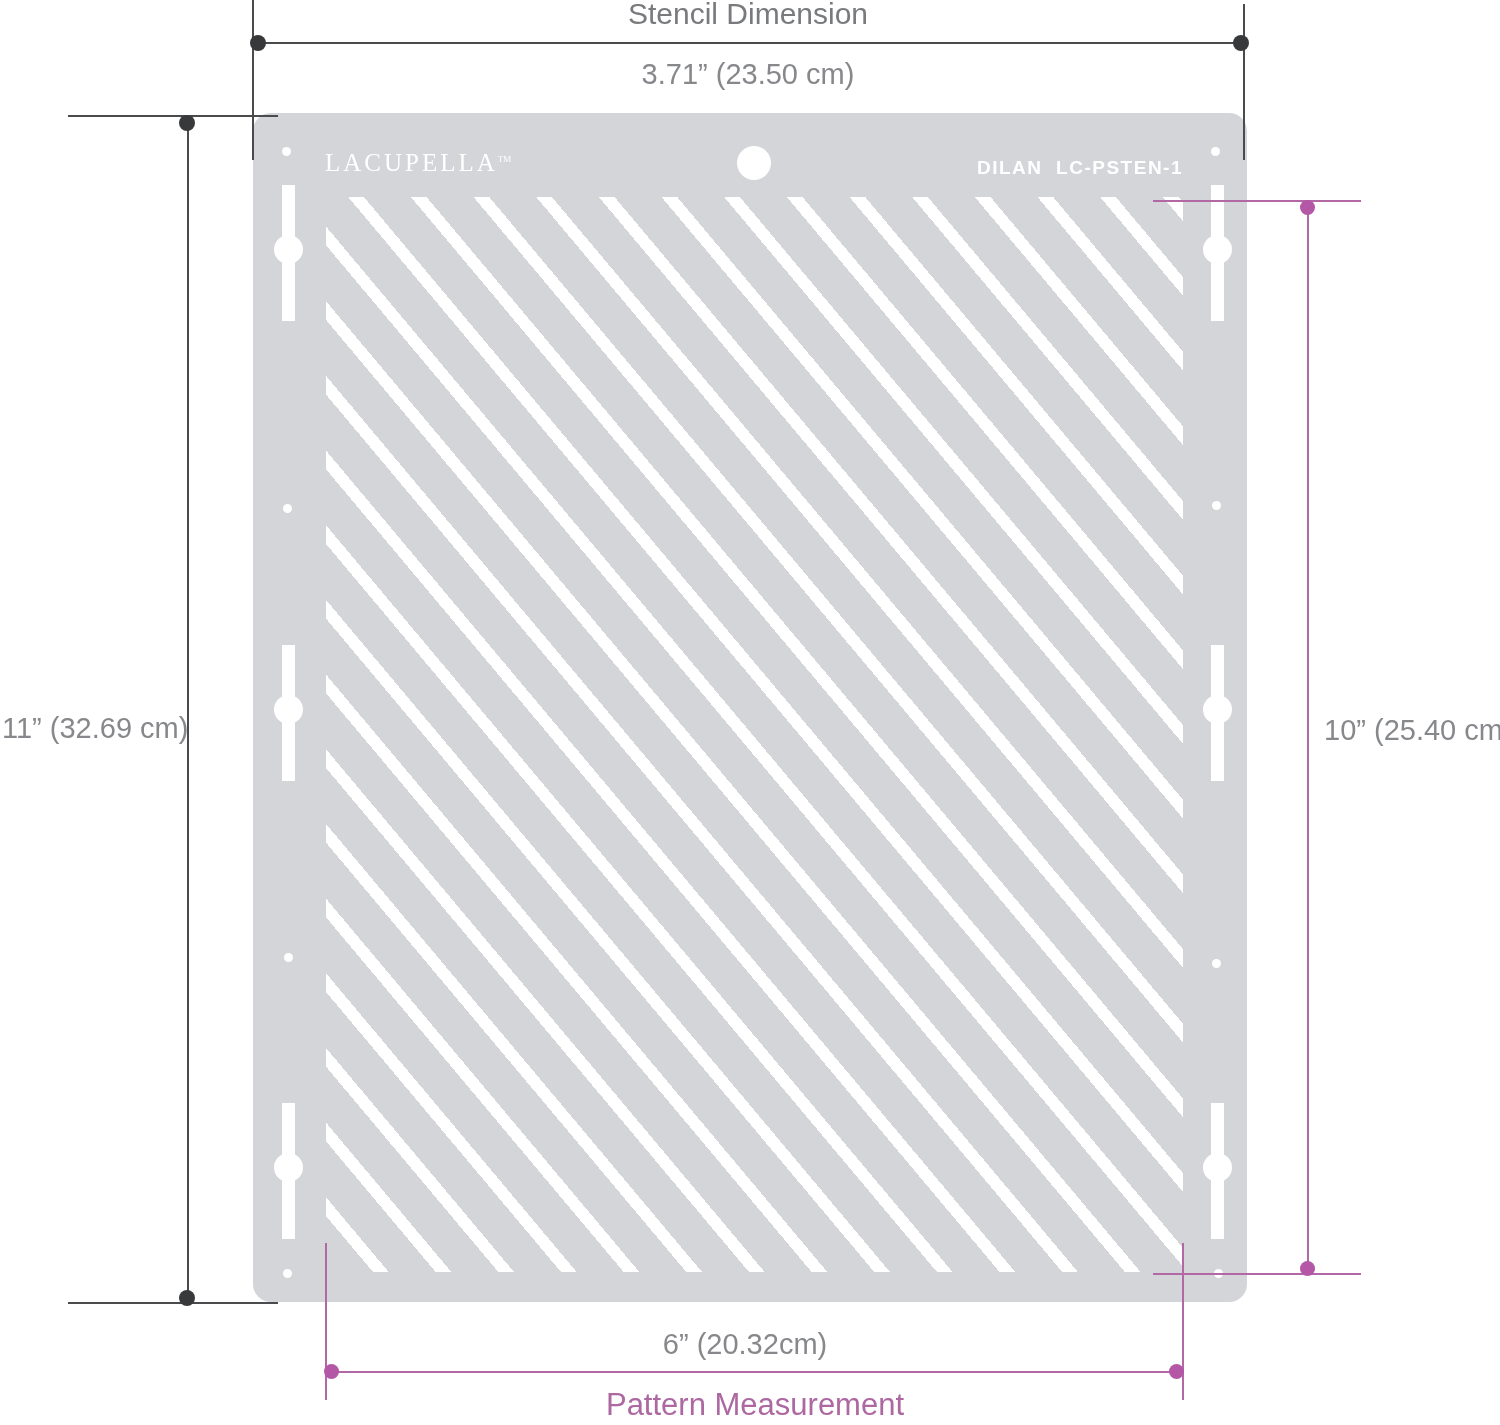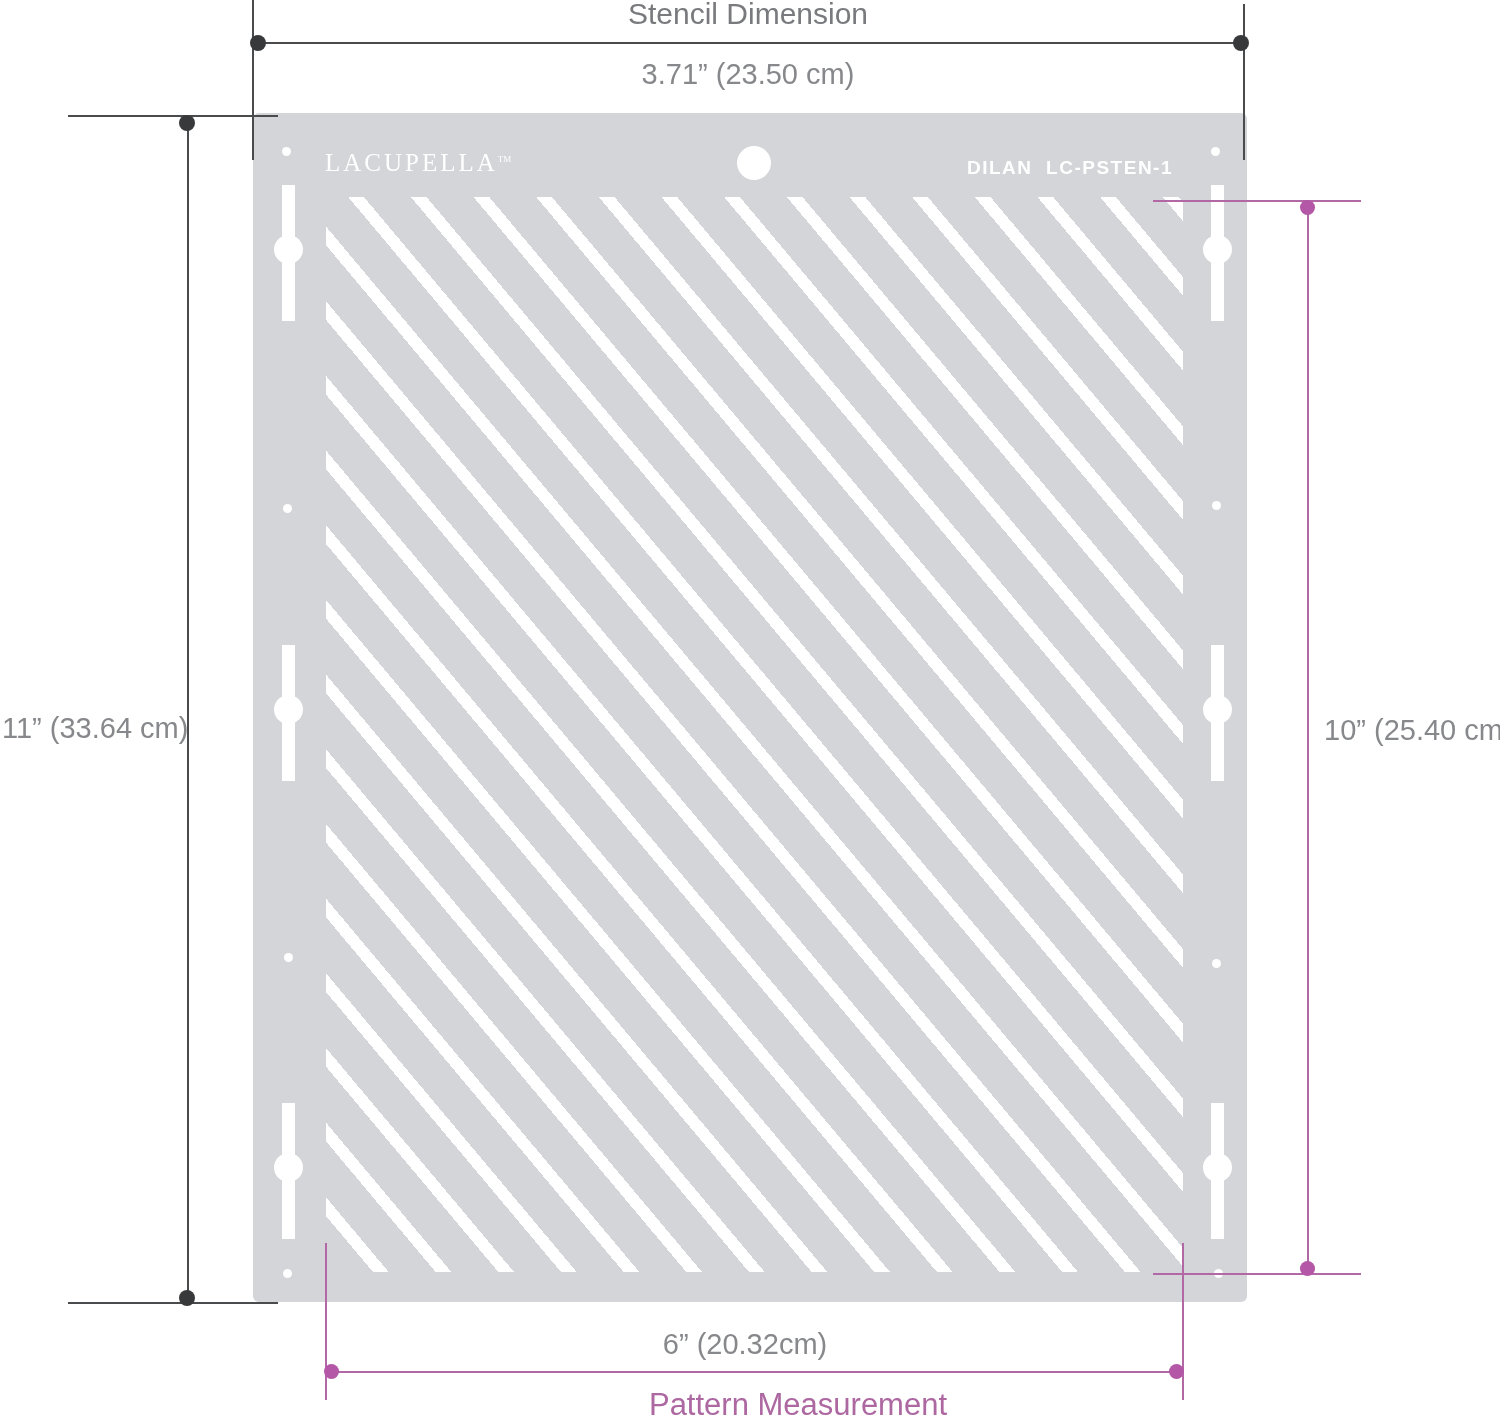--- a/index.html
+++ b/index.html
@@ -15,29 +15,29 @@
   .dim-text{position:absolute;color:#87888b;font-size:29px;white-space:nowrap;}
   .dim-title{position:absolute;color:#797a7d;font-size:30px;white-space:nowrap;}
   .centered{transform:translateX(-50%);}
   
   .pline{position:absolute;background:#b368a6;}
   .pdot{position:absolute;width:15px;height:15px;border-radius:50%;background:#b357a6;}
   .p-title{position:absolute;color:#ad67a1;font-size:31px;white-space:nowrap;}
   
   #plate{
     position:absolute;left:253px;top:113px;width:994px;height:1189px;
-    background:#d3d5d8;border-radius:6px;
+    background:#d3d5d8;border-radius:18px;
   }
   #brand{
     position:absolute;left:72px;top:36px;color:#ffffff;
     font-family:"Liberation Serif", serif;font-size:25px;letter-spacing:3px;white-space:pre;
   }
   #brand sup{font-size:9px;letter-spacing:0;}
   #model{
-    position:absolute;right:74px;top:44px;color:#ffffff;
+    position:absolute;right:64px;top:44px;color:#ffffff;
     font-size:19px;font-weight:bold;letter-spacing:1.5px;white-space:pre;
   }
   #stripes{
     position:absolute;left:73px;top:84px;width:857px;height:1075px;
     background:repeating-linear-gradient(50deg,
       transparent 0px, transparent 36px,
       #ffffff 36px, #ffffff 48px);
   }
   .regmark{position:absolute;width:29px;height:136px;}
   .regbar{position:absolute;left:8px;top:0;width:13px;height:136px;background:#ffffff;}
@@ -100,30 +100,30 @@
   <div class="dline hline" style="left:258px;top:42px;width:983px;"></div>
   <div class="ddot" style="left:250px;top:35px;"></div>
   <div class="ddot" style="left:1233px;top:35px;"></div>
   <div class="dim-text centered" style="left:748px;top:58px;">3.71” (23.50 cm)</div>
 
   <div class="dline hline" style="left:68px;top:115px;width:210px;"></div>
   <div class="dline hline" style="left:68px;top:1302px;width:210px;"></div>
   <div class="dline vline" style="left:187px;top:123px;height:1176px;"></div>
   <div class="ddot" style="left:179px;top:115px;"></div>
   <div class="ddot" style="left:179px;top:1290px;"></div>
-  <div class="dim-text" style="left:2px;top:712px;">11” (33.64 cm)</div>
+  <div class="dim-text" style="left:2px;top:712px;">11” (32.69 cm)</div>
 
   <div class="pline hline" style="left:1153px;top:200px;width:208px;"></div>
   <div class="pline hline" style="left:1153px;top:1273px;width:208px;"></div>
   <div class="pline vline" style="left:1307px;top:207px;height:1062px;"></div>
   <div class="pdot" style="left:1300px;top:200px;"></div>
   <div class="pdot" style="left:1300px;top:1261px;"></div>
   <div class="dim-text" style="left:1324px;top:714px;">10” (25.40 cm)</div>
 
   <div class="pline vline" style="left:325px;top:1243px;height:157px;"></div>
   <div class="pline vline" style="left:1182px;top:1243px;height:157px;"></div>
   <div class="pline hline" style="left:332px;top:1371px;width:845px;"></div>
   <div class="pdot" style="left:324px;top:1364px;"></div>
   <div class="pdot" style="left:1169px;top:1364px;"></div>
   <div class="dim-text centered" style="left:745px;top:1328px;">6” (20.32cm)</div>
-  <div class="p-title centered" style="left:798px;top:1387px;">Pattern Measurement</div>
+  <div class="p-title centered" style="left:755px;top:1387px;">Pattern Measurement</div>
 
 </div>
 
 </body></html>

